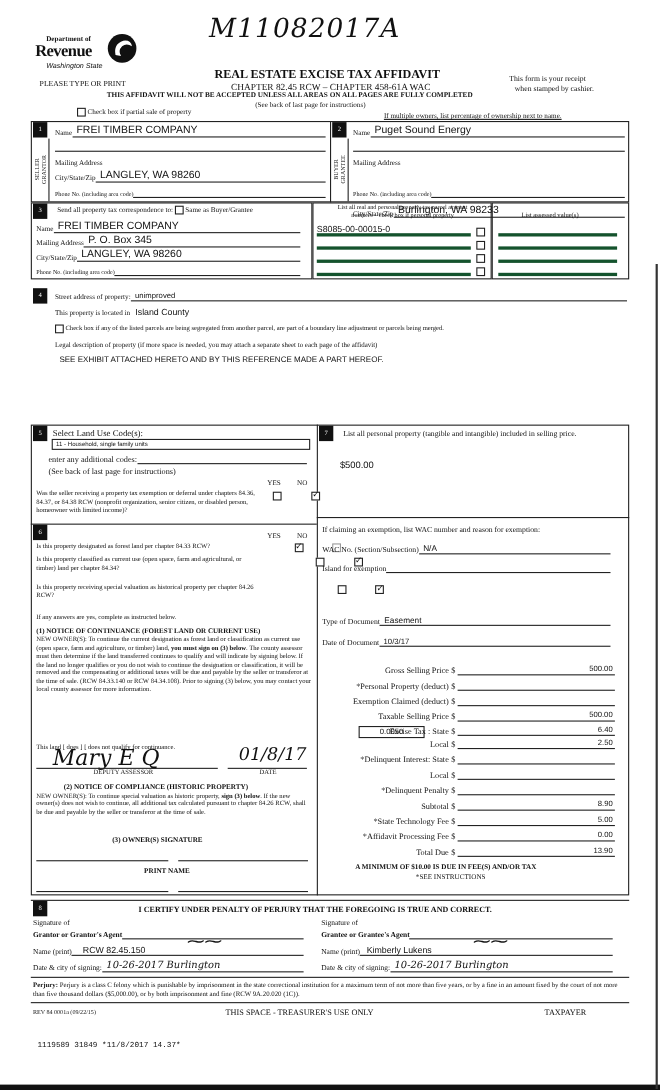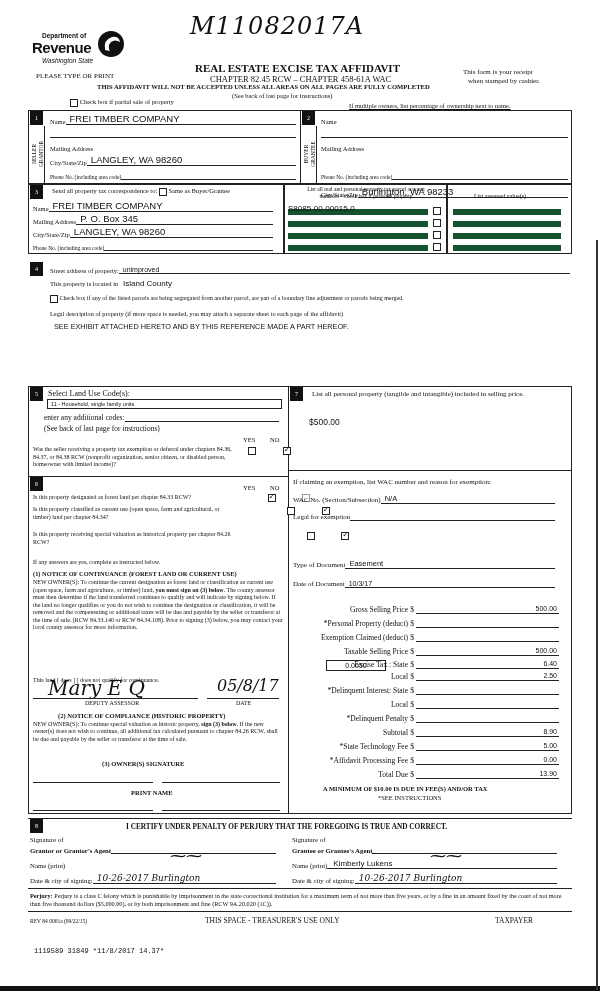--- a/index.html
+++ b/index.html
@@ -1,23 +1,23 @@
 <!DOCTYPE html>
 <html><head>
 <meta charset="utf-8">
 <style>
   * { box-sizing: border-box; margin: 0; padding: 0; }
   html, body { width: 600px; height: 991px; background: #fff; overflow: hidden; }
   body { position: relative; font-family: "Liberation Serif", serif; color: #111; font-size: 7px; }
   .abs { position: absolute; }
   .sans { font-family: "Liberation Sans", sans-serif; }
   .mono { font-family: "Liberation Mono", monospace; }
-  .b { font-weight: bold; }
+  .b { font-weight: bold; font-family: Liberation Serif, serif; }
   .filled { font-family: "Liberation Sans", sans-serif; font-size: 9.5px; color: #111; }
-  .uline { border-bottom: 6px solid #14532d; }
+  .uline { border-bottom: 3px solid #14532d; }
   .secnum { position:absolute; background:#111; color:#fff; font-size:6px; text-align:center; width:13px; height:14px; line-height:14px; }
   .box { position:absolute; border:1px solid #222; }
   .cb { display:inline-block; width:8px; height:8px; border:1px solid #222; vertical-align:middle; position:relative; background:#fff; }
   .cb.checked::after { content:"✓"; position:absolute; left:0; top:-3px; font-size:8px; line-height:10px; }
   .hand { font-family: "DejaVu Serif", serif; font-style: italic; color:#111; }
   .row { position:absolute; display:flex; align-items:flex-end; white-space:nowrap; }
   .lbl { white-space:nowrap; }
   .fline { flex:1; border-bottom:1px solid #222; height:12px; padding-left:4px; display:flex; align-items:flex-end; }
   .amt { position:absolute; display:flex; align-items:flex-end; }
   .amt .k { text-align:right; width:125px; font-size:7.5px; white-space:nowrap; }
@@ -89,20 +89,21 @@
 
 <div class="secnum" style="left:302px;top:111px;">2</div>
 <div class="abs" style="left:302px;top:126px;width:15px;height:57px;border-right:1px solid #222;">
   <div style="transform:rotate(-90deg);transform-origin:left top;position:absolute;left:1px;top:56px;width:56px;font-size:5.5px;text-align:center;line-height:6.5px;">
     <div>BUYER</div>
     <div>GRANTEE</div>
   </div>
 </div>
 <div class="row" style="left:321px;top:111px;width:247px;height:14px;">
   <span class="lbl" style="font-size:6.5px;">Name</span>
+  <span class="fline filled">Puget Sound Energy</span>
 </div>
 <div class="row" style="left:321px;top:126px;width:247px;height:12px;">
   <span class="fline"></span>
 </div>
 <div class="row" style="left:321px;top:139px;width:247px;height:13px;">
   <span class="lbl" style="font-size:6.5px;">Mailing Address</span>
 </div>
 <div class="row" style="left:321px;top:153px;width:247px;height:13px;margin-top:32px;">
   <span class="lbl" style="font-size:6.5px;">City/State/Zip</span>
   <span class="fline filled">Burlington, WA  98233</span>
@@ -231,21 +232,21 @@
   <b>you must sign on (3) below</b><span>. The county assessor must then determine if the land transferred continues to qualify and will indicate by signing below. If the land no longer qualifies or you do not wish to continue the designation or classification, it will be removed and the compensating or additional taxes will be due and payable by the seller or transferor at the time of sale. (RCW 84.33.140 or RCW 84.34.108). Prior to signing (3) below, you may contact your local county assessor for more information.</span>
 </div>
 
 <div class="abs" style="left:33px;top:677px;font-size:6px;white-space:nowrap;">
   <span>This land</span>
   <span>[ <span>does</span> ]</span>
   <span>[ <span>does not</span></span>
   <span>qualify for continuance.</span>
 </div>
 <div class="abs hand" style="left:48px;top:676px;font-size:20px;">Mary E Q</div>
-<div class="abs hand" style="left:217px;top:676px;font-size:16px;">05/8/17</div>
+<div class="abs hand" style="left:217px;top:676px;font-size:16px;">01/8/17</div>
 <div class="abs" style="left:33px;top:698px;width:165px;height:1px;background:#222;"></div>
 <div class="abs" style="left:207px;top:698px;width:72px;height:1px;background:#222;"></div>
 <div class="abs" style="left:85px;top:700px;font-size:6px;">DEPUTY ASSESSOR</div>
 <div class="abs" style="left:236px;top:700px;font-size:6px;">DATE</div>
 
 <div class="abs b" style="left:58px;top:712px;font-size:6.5px;white-space:nowrap;">(2) NOTICE OF COMPLIANCE (HISTORIC PROPERTY)</div>
 <div class="abs" style="left:33px;top:721px;width:250px;font-size:6px;line-height:7.3px;">
   <span>NEW OWNER(S): To continue special valuation as historic property,</span>
   <b>sign (3) below</b><span>. If the new owner(s) does not wish to continue, all additional tax calculated pursuant to chapter 84.26 RCW, shall be due and payable by the seller or transferor at the time of sale.</span>
 </div>
@@ -260,21 +261,21 @@
 <div class="secnum" style="left:290px;top:387px;">7</div>
 <div class="abs" style="left:306px;top:389px;width:260px;font-size:7px;line-height:10px;text-indent:6px;">List all  personal property (tangible and intangible) included in selling price.</div>
 <div class="abs filled" style="left:309px;top:417px;font-size:8.5px;">$500.00</div>
 
 <div class="abs" style="left:293px;top:478px;font-size:7px;white-space:nowrap;">If claiming an exemption, list WAC number and reason for exemption:</div>
 <div class="row" style="left:293px;top:492px;width:262px;height:12px;">
   <span class="lbl" style="font-size:7px;">WAC No. (Section/Subsection)</span>
   <span class="fline filled" style="font-size:7.5px;">N/A</span>
 </div>
 <div class="row" style="left:293px;top:509px;width:262px;height:12px;">
-  <span class="lbl" style="font-size:7px;">Legal for exemption</span>
+  <span class="lbl" style="font-size:7px;">Island for exemption</span>
   <span class="fline filled"></span>
 </div>
 
 <div class="row" style="left:293px;top:557px;width:262px;height:12px;">
   <span class="lbl" style="font-size:7px;">Type of Document</span>
   <span class="fline filled" style="font-size:7.5px;margin-top:48px;">Easement</span>
 </div>
 <div class="row" style="left:293px;top:576px;width:262px;height:12px;">
   <span class="lbl" style="font-size:7px;">Date of Document</span>
   <span class="fline filled" style="font-size:7px;">10/3/17</span>
@@ -358,20 +359,21 @@
 <div class="secnum" style="left:30px;top:819px;">8</div>
 <div class="abs b" style="left:126px;top:822px;font-size:7.3px;white-space:nowrap;">I CERTIFY UNDER PENALTY OF PERJURY THAT THE FOREGOING IS TRUE AND CORRECT.</div>
 
 <div class="abs" style="left:30px;top:836px;font-size:6.8px;">Signature of</div>
 <div class="row" style="left:30px;top:843px;width:246px;height:11px;">
   <span class="lbl b" style="font-size:6.8px;">Grantor or Grantor's Agent</span>
   <span class="fline"></span>
 </div>
 <div class="row" style="left:30px;top:857px;width:246px;height:12px;">
   <span class="lbl" style="font-size:6.8px;">Name (print)</span>
+  <span class="fline filled" style="font-size:8px;padding-left:10px;">RCW 82.45.150</span>
 </div>
 <div class="abs hand" style="left:170px;top:846px;font-size:16px;">⁓⁓</div>
 <div class="row" style="left:30px;top:872px;width:246px;height:12px;">
   <span class="lbl" style="font-size:6.8px;">Date &amp; city of signing:</span>
   <span class="fline hand" style="font-size:9px;">10-26-2017  Burlington</span>
 </div>
 
 <div class="abs" style="left:292px;top:836px;font-size:6.8px;">Signature of</div>
 <div class="row" style="left:292px;top:843px;width:265px;height:11px;">
   <span class="lbl b" style="font-size:6.8px;">Grantee or Grantee's Agent</span>

